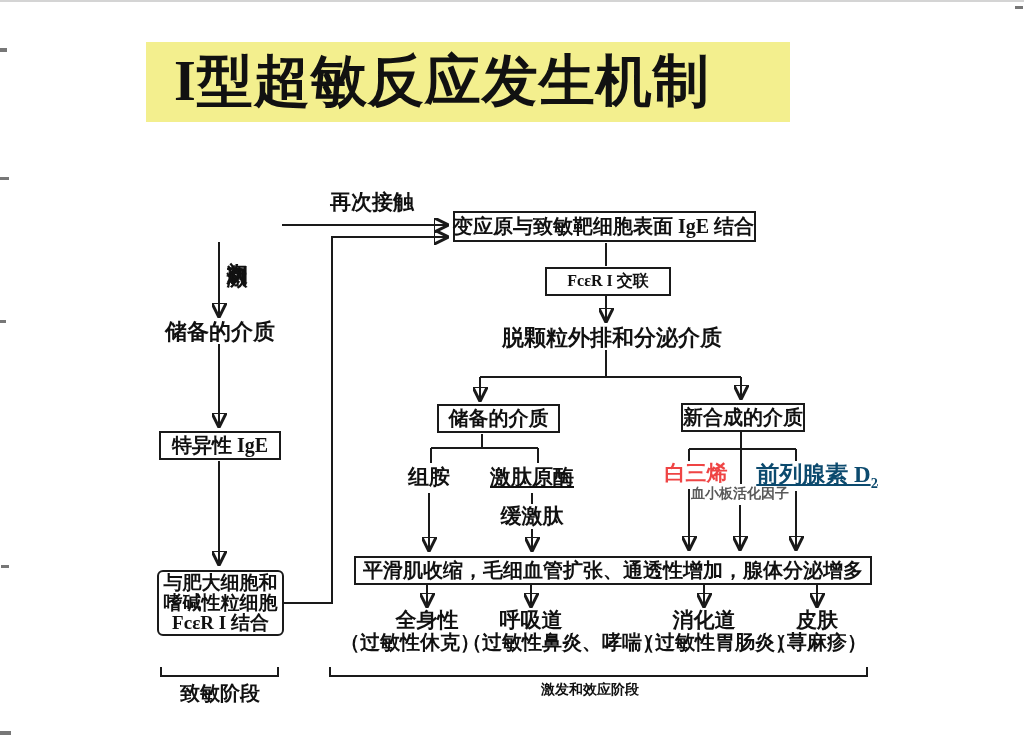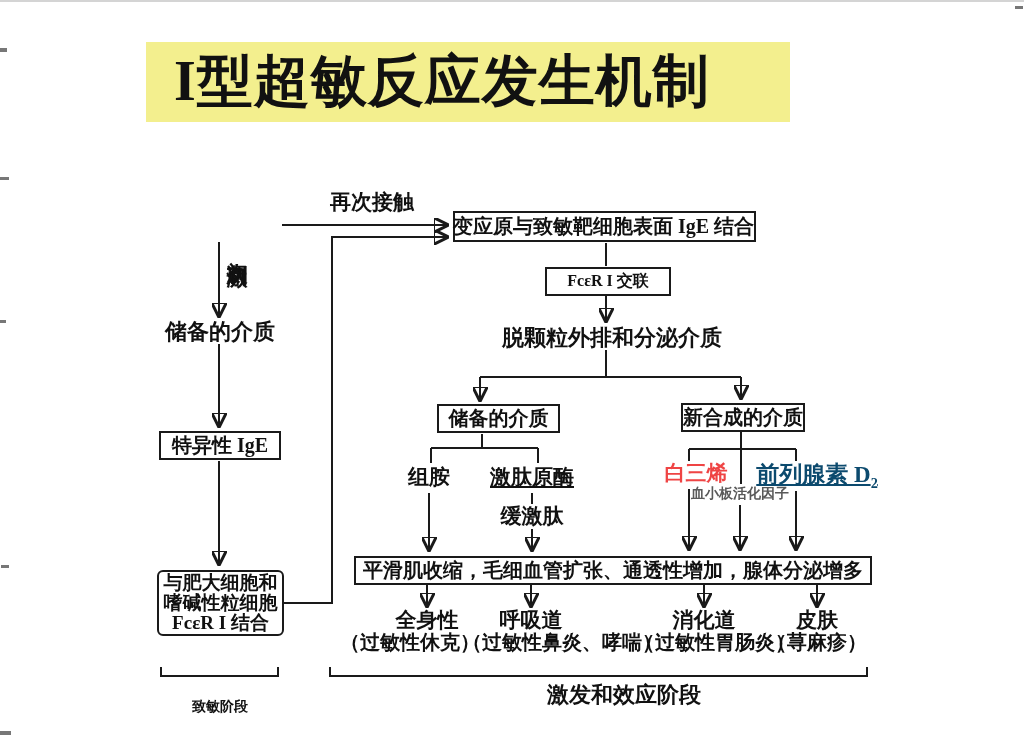--- a/index.html
+++ b/index.html
@@ -161,16 +161,16 @@
   <span class="lbl" style="left:427px;top:609px;font-size:21px;">全身性</span>
   <span class="lbl" style="left:531px;top:609px;font-size:21px;text-align:right;">呼吸道</span>
   <span class="lbl" style="left:704px;top:609px;font-size:21px;">消化道</span>
   <span class="lbl" style="left:817px;top:609px;font-size:21px;">皮肤</span>
 
   <span class="lbl" style="left:410px;top:632px;font-size:20px;">（过敏性休克）</span>
   <span class="lbl" style="left:562px;top:632px;font-size:20px;">（过敏性鼻炎、哮喘）</span>
   <span class="lbl" style="left:715px;top:632px;font-size:20px;">（过敏性胃肠炎）</span>
   <span class="lbl" style="left:817px;top:632px;font-size:20px;">（荨麻疹）</span>
 
-  <span class="lbl" style="left:220px;top:700px;font-size:14px;">致敏阶段</span>
-  <span class="lbl" style="left:624px;top:683px;font-size:22px;">激发和效应阶段</span>
+  <span class="lbl" style="left:220px;top:683px;font-size:20px;">致敏阶段</span>
+  <span class="lbl" style="left:590px;top:683px;font-size:14px;">激发和效应阶段</span>
 
 </div>
 
 </body></html>

